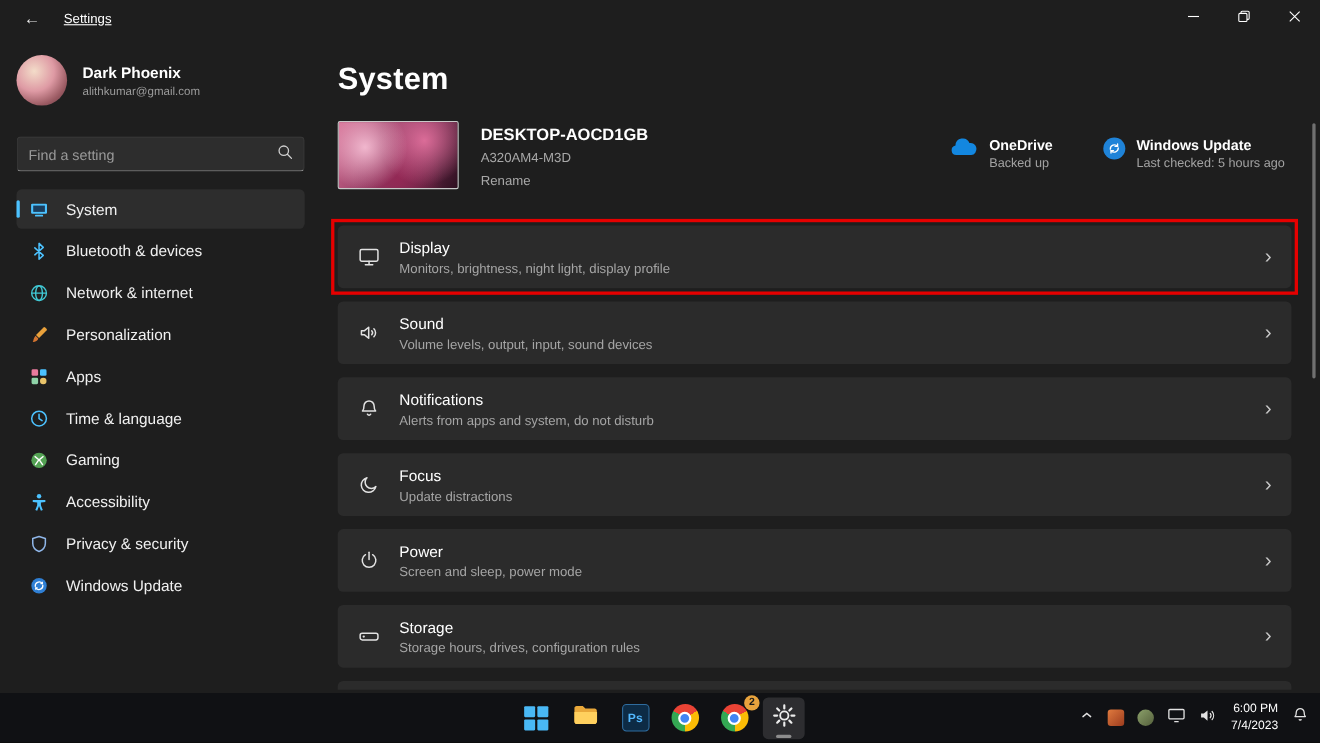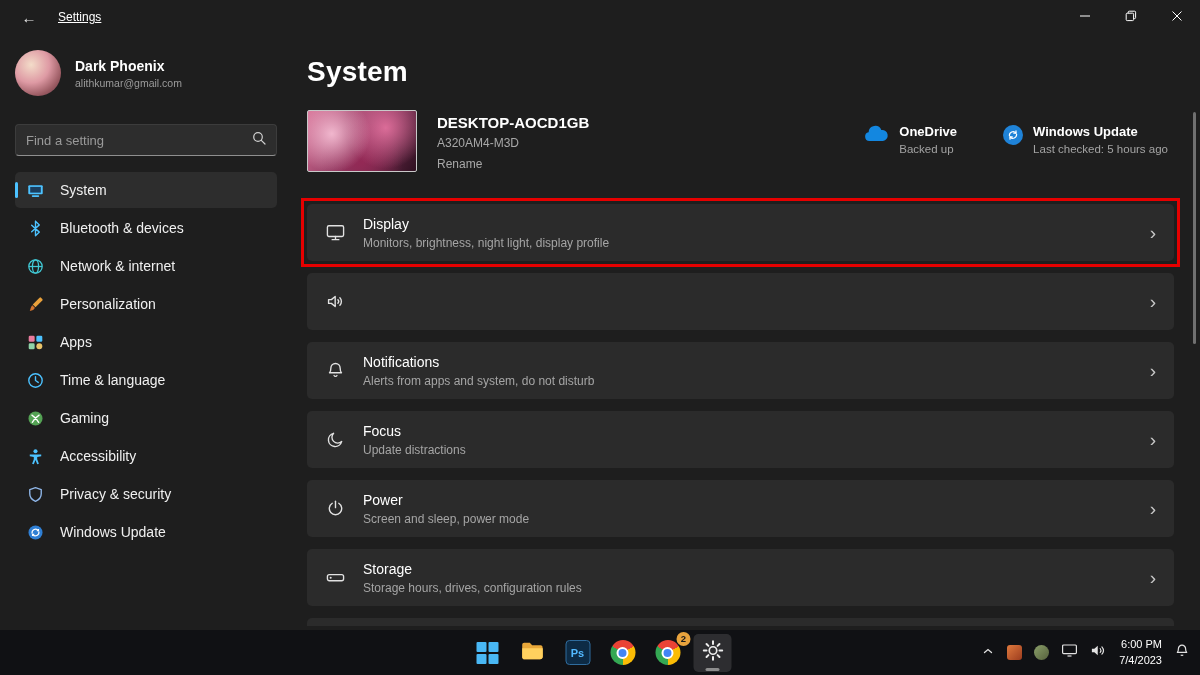--- a/index.html
+++ b/index.html
@@ -310,20 +310,24 @@
           <span class="row-chevron">›</span>
           <span class="red-box"></span>
         </div>
         <div class="row">
           <span class="row-icon">
               <svg width="21" height="21" viewBox="0 0 20 20" fill="none" stroke="#e2e2e2" stroke-width="1.3" stroke-linecap="round">
                 <path d="M3.4 8.2v3.6h2.7l3.6 3V5.2l-3.6 3z" stroke-linejoin="round"></path>
                 <path d="M12.3 8.3a2.5 2.5 0 010 3.4M14.2 6.5a5 5 0 010 7"></path>
               </svg>
             </span>
+          <div class="row-text">
+            <div class="row-title">Sound</div>
+            <div class="row-sub">Volume levels, output, input, sound devices</div>
+          </div>
           <span class="row-chevron">›</span>
         </div>
         <div class="row">
           <span class="row-icon">
               <svg width="21" height="21" viewBox="0 0 20 20" fill="none" stroke="#e2e2e2" stroke-width="1.3" stroke-linecap="round">
                 <path d="M10 3.3a4.4 4.4 0 00-4.4 4.4c0 3.1-1.3 4.4-1.3 4.4h11.4s-1.3-1.3-1.3-4.4A4.4 4.4 0 0010 3.3z" stroke-linejoin="round"></path>
                 <path d="M8.6 14.8a1.6 1.6 0 002.8 0"></path>
               </svg>
             </span>
           <div class="row-text">

